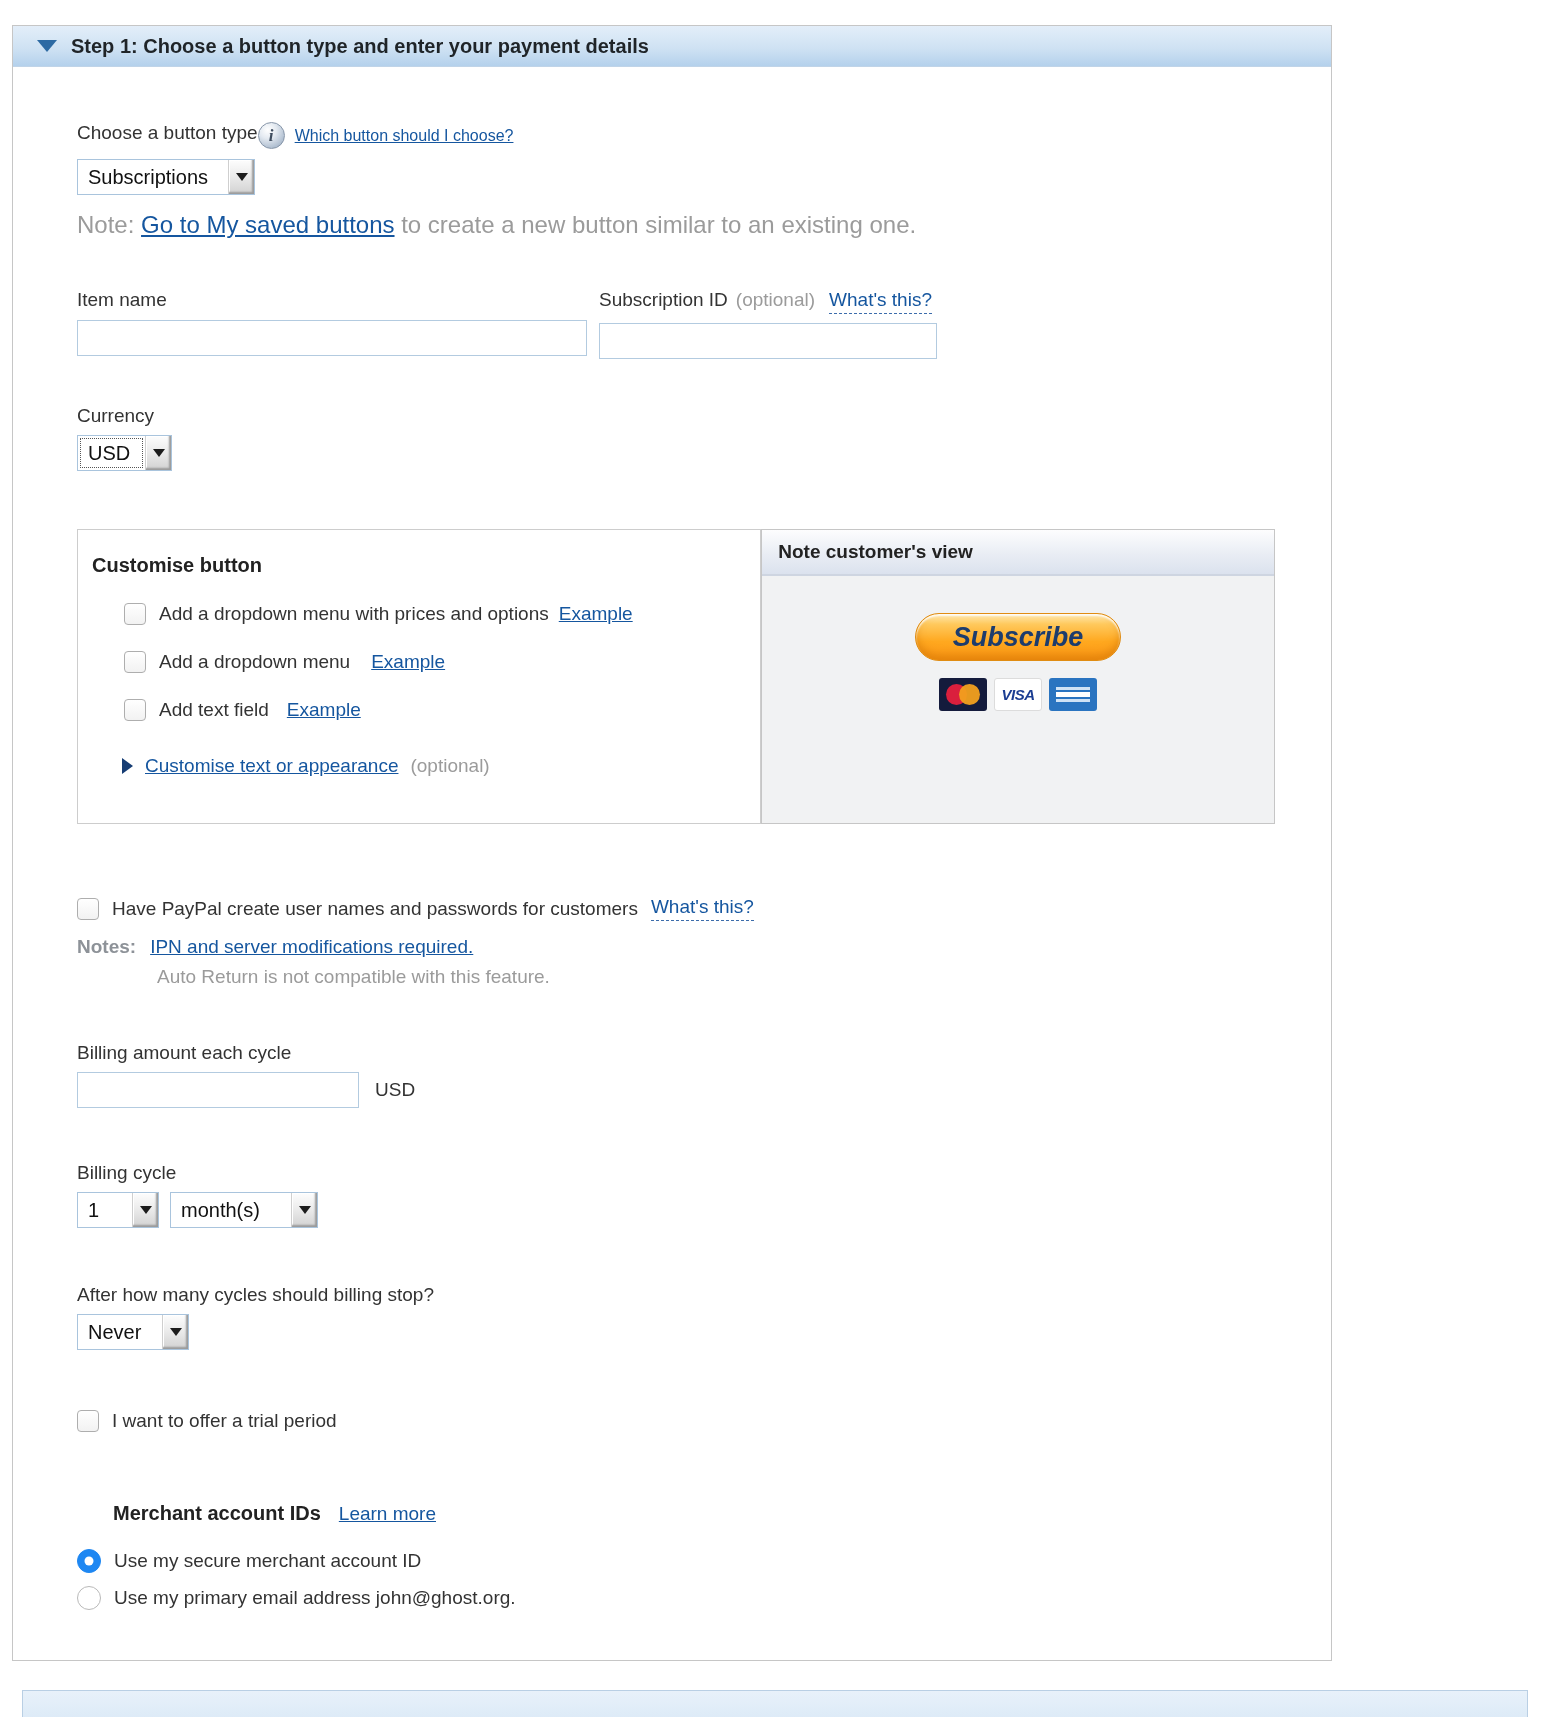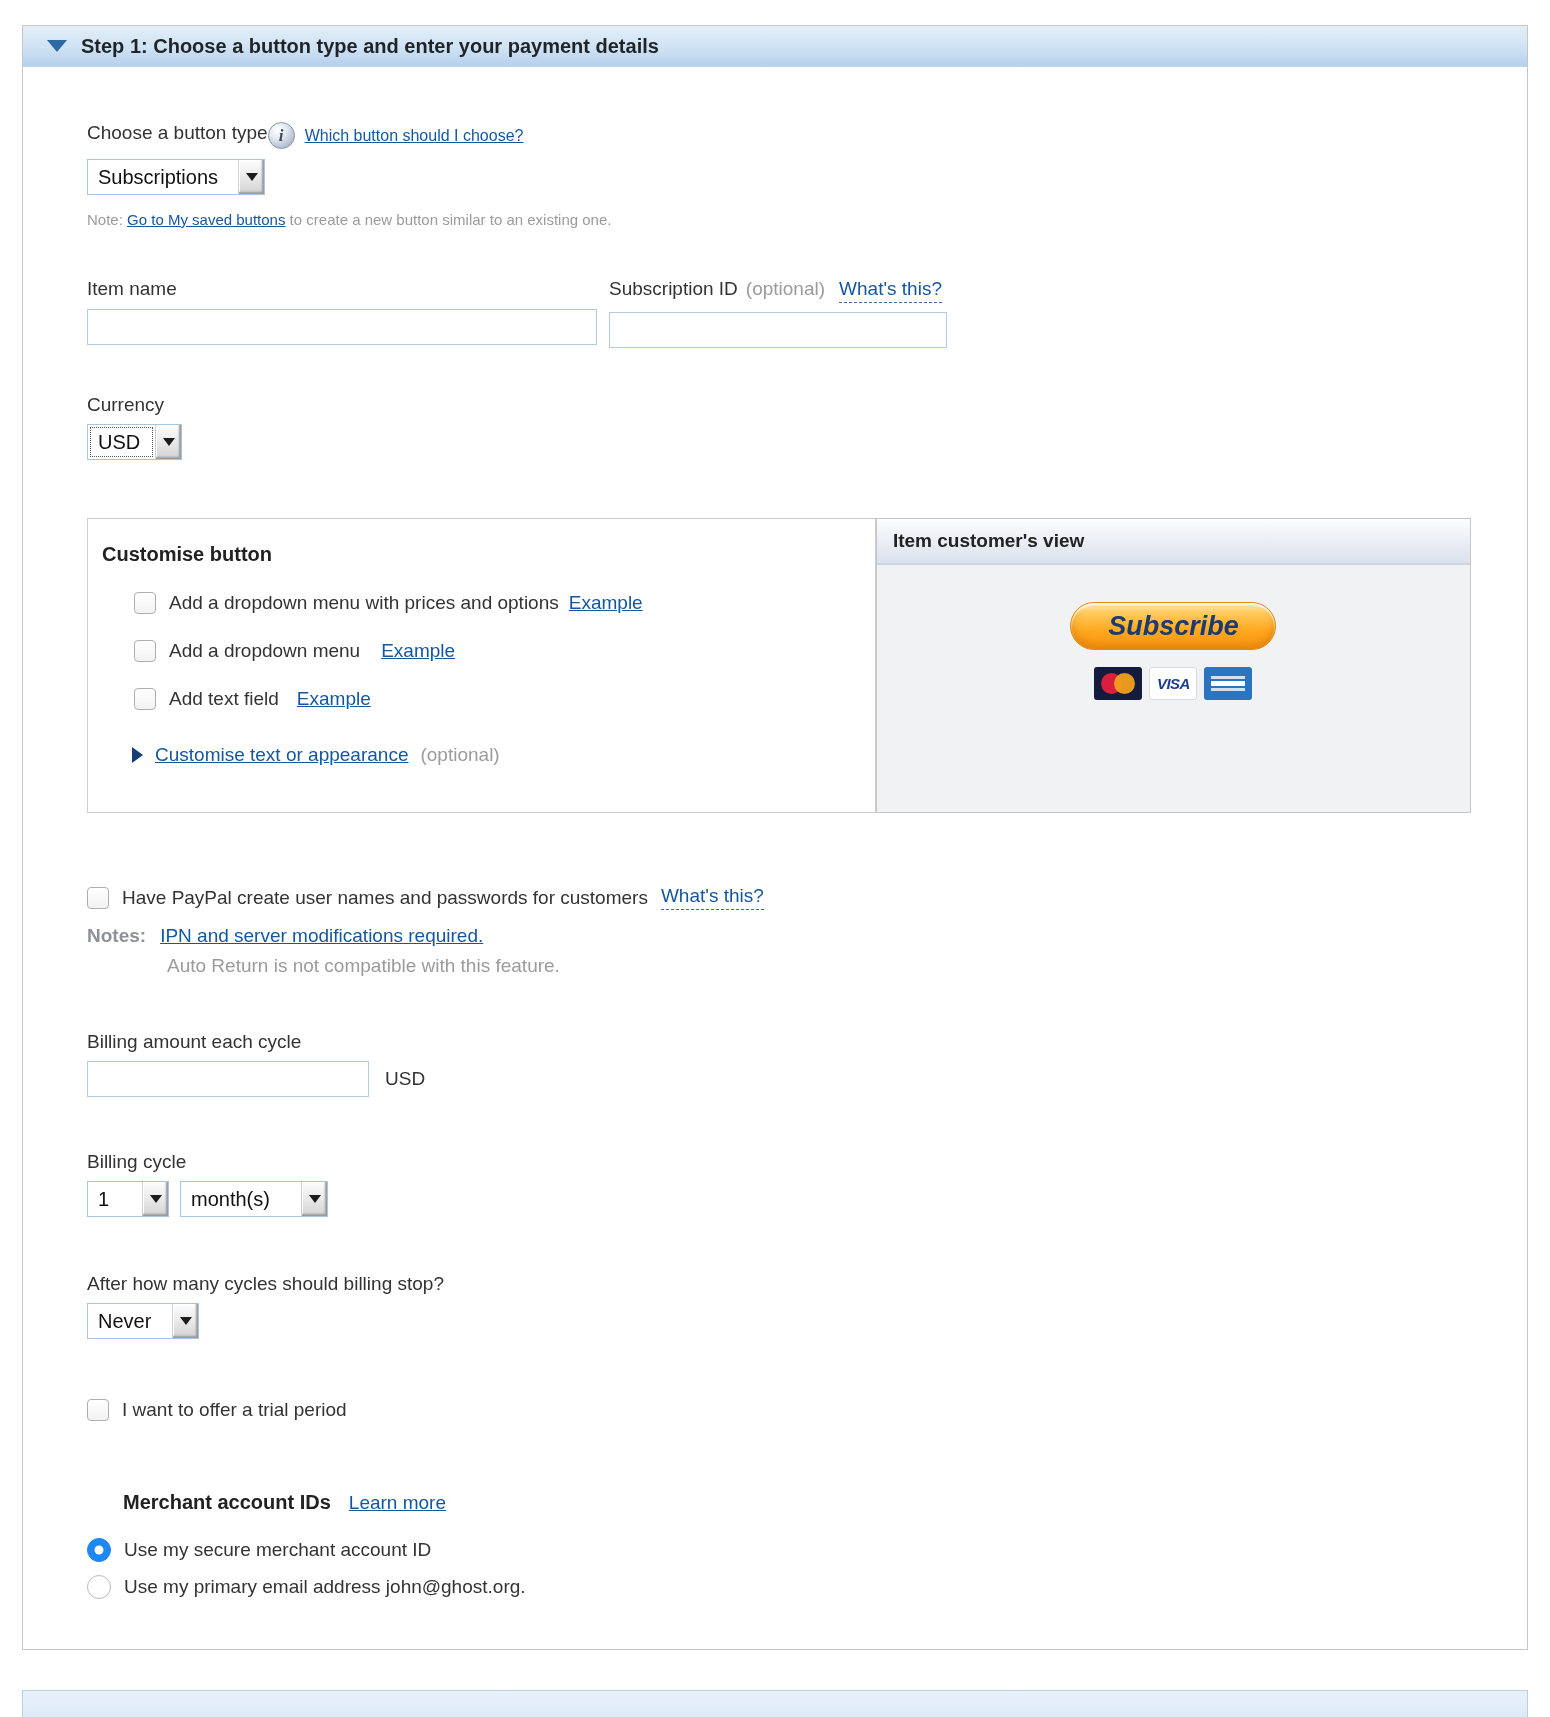--- a/index.html
+++ b/index.html
@@ -1,19 +1,19 @@
 <!DOCTYPE html>
 <html><head>
 <meta charset="utf-8">
 <style>
   * { margin:0; padding:0; box-sizing:border-box; }
   html,body { background:#fff; }
   body { font-family:"Liberation Sans","DejaVu Sans",sans-serif; color:#333; }
   .page { position:relative; width:1550px; height:1717px; background:#fff; overflow:hidden; }
-  .panel { position:absolute; left:22px; top:25px; width:1506px; border:1px solid #c6c6c6; background:#fff; }
+  .panel { position:absolute; left:12px; top:25px; width:1320px; border:1px solid #c6c6c6; background:#fff; }
   .step-header { height:41px; background:linear-gradient(180deg,#e3eef9 0%,#cfe2f3 55%,#b4d1ec 100%); border-bottom:1px solid #c0d4e8; display:flex; align-items:center; padding-left:24px; }
   .tri-down { width:0; height:0; border-left:10px solid transparent; border-right:10px solid transparent; border-top:12px solid #2d6aa3; cursor:pointer; }
   .step-title { margin-left:14px; font-size:20px; font-weight:bold; color:#1f2428; }
   .panel-body { padding:55px 56px 50px 64px; }
 
   .lbl { font-size:19px; color:#333; }
   .gray { color:#9b9b9b; }
   a.link { color:#15569f; text-decoration:underline; cursor:pointer; }
   a.link-dashed { color:#15569f; text-decoration:none; border-bottom:1px dashed #3c6cab; padding-bottom:2px; cursor:pointer; }
 
@@ -34,21 +34,21 @@
   .sel-btn::after { content:""; width:0; height:0; border-left:6px solid transparent; border-right:6px solid transparent; border-top:8px solid #1c1c1c; }
 
   .ti { border:1px solid #b3cbe0; background:#fff; height:36px; font-size:19px; padding:0 8px; font-family:inherit; }
 
   .cb { width:22px; height:22px; flex:none; border:1px solid #aeaeae; border-radius:4px; background:linear-gradient(180deg,#ffffff,#f2f2f2); cursor:pointer; }
   .radio { width:24px; height:24px; flex:none; border-radius:50%; border:1px solid #b9b9b9; background:#fff; cursor:pointer; position:relative; }
   .radio.on { background:#1e87f2; border-color:#1e87f2; }
   .radio.on::after { content:""; position:absolute; left:50%; top:50%; width:9px; height:9px; border-radius:50%; background:#fff; transform:translate(-50%,-50%); }
 
   .mt8{margin-top:8px;} .mt10{margin-top:10px;}
-  .note-row { margin-top:16px; font-size:15px; color:#9b9b9b; }
+  .note-row { margin-top:16px; font-size:24px; color:#9b9b9b; }
 
   .fields-row { display:flex; margin-top:50px; }
   .field-col1 { width:510px; }
   .field-col2 { margin-left:12px; width:338px; }
   .field-label-row { display:flex; align-items:baseline; gap:8px; white-space:nowrap; }
   .field-input { width:100%; margin-top:9px; }
 
   .currency-block { margin-top:46px; }
 
   .cust-wrap { display:flex; margin-top:58px; }
@@ -178,21 +178,21 @@
           </div>
 
           <div class="appearance-row">
             <span class="tri-right"></span>
             <a class="link">Customise text or appearance</a>
             <span class="gray">(optional)</span>
           </div>
         </div>
 
         <div class="preview-panel">
-          <div class="preview-header">Item customer's view</div>
+          <div class="preview-header">Note customer's view</div>
           <div class="preview-body">
             <div class="pp-btn">Subscribe</div>
             <div class="cards">
               <span class="card card-mc">
                   <span class="c1"></span>
                   <span class="c2"></span>
                 </span>
               <span class="card card-visa">VISA</span>
               <span class="card card-amex">
                   <i></i>

